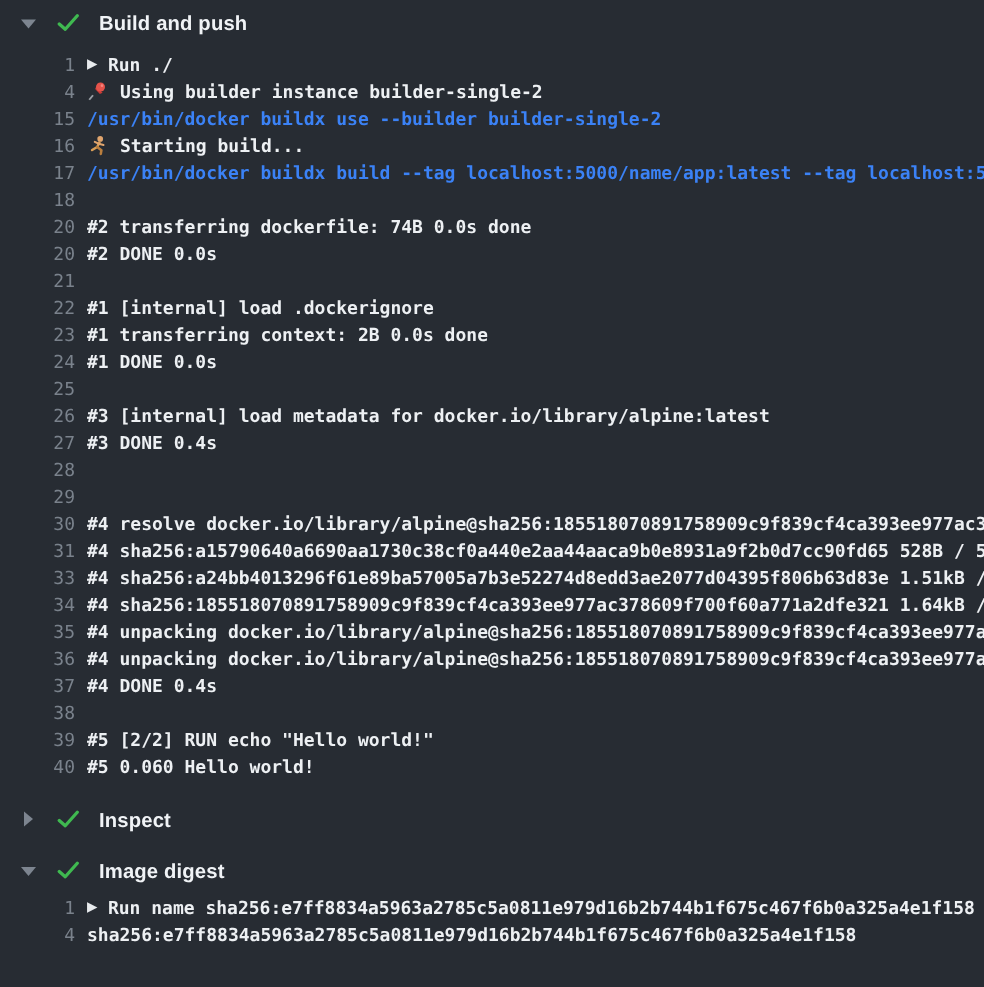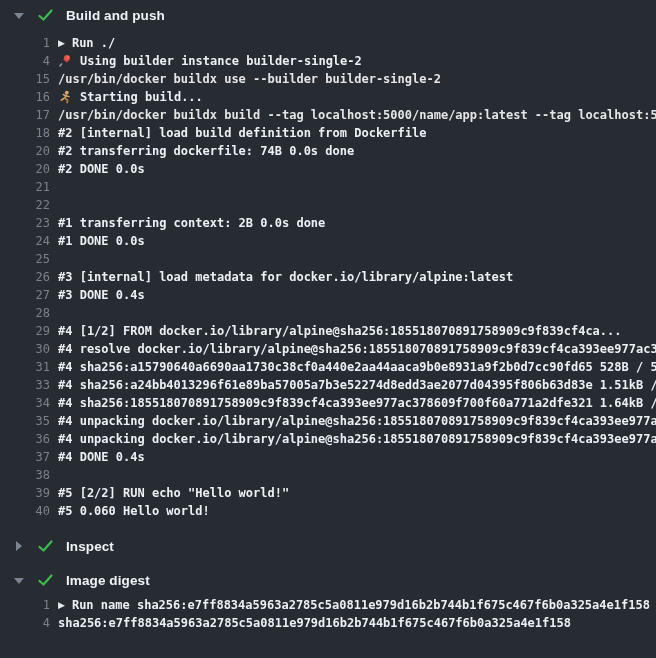--- a/index.html
+++ b/index.html
@@ -40,21 +40,21 @@
   }
   .num {
     width: 36px; min-width: 36px; margin-left: 14px;
     text-align: right; color: #7a828c; cursor: pointer; font-weight: 400;
   }
   .content {
     margin-left: 8px; color: #edf0f3; font-weight: 700;
     display: flex; align-items: center; overflow: hidden; white-space: pre;
   }
   .content .txt { white-space: pre; }
-  .cmd .txt { color: #e5e5e5; }
+  .cmd .txt { color: #3b82f6; }
   .play {
     font-size: 9px; color: #e8ebee; margin-right: 7px;
     font-family: "DejaVu Sans", sans-serif; cursor: pointer;
   }
   .notice-icon { width: 14px; height: 14px; margin-right: 8px; display: inline-flex; }
 </style>
 </head>
 <body>
 
 <div class="console">
@@ -77,32 +77,32 @@
                 <circle cx="10" cy="3.1" r="0.9" fill="#f8847e"></circle>
               </svg></span><span class="txt">Using builder instance builder-single-2</span></span></div>
         <div class="line cmd"><span class="num">15</span><span class="content"><span class="txt">/usr/bin/docker buildx use --builder builder-single-2</span></span></div>
         <div class="line"><span class="num">16</span><span class="content"><span class="notice-icon"><svg width="14" height="14" viewBox="0 0 14 14">
                 <circle cx="8.8" cy="2.6" r="1.9" fill="#e0a56e"></circle>
                 <path d="M8.3 5 L6.8 8 L3.4 10" fill="none" stroke="#d99e57" stroke-width="1.7" stroke-linecap="round" stroke-linejoin="round"></path>
                 <path d="M6.8 8 L9.6 10.2 L9.2 12.6" fill="none" stroke="#b97e3e" stroke-width="1.7" stroke-linecap="round" stroke-linejoin="round"></path>
                 <path d="M7.9 5.8 L11 6.6 M7.9 5.8 L5.2 4.6" fill="none" stroke="#e0a56e" stroke-width="1.4" stroke-linecap="round"></path>
               </svg></span><span class="txt">Starting build...</span></span></div>
         <div class="line cmd"><span class="num">17</span><span class="content"><span class="txt">/usr/bin/docker buildx build --tag localhost:5000/name/app:latest --tag localhost:50</span></span></div>
-        <div class="line"><span class="num">18</span><span class="content"><span class="txt">#2 [internal] load build definition from Dockerfile</span></span></div>
+        <div class="line"><span class="num">18</span></div>
         <div class="line"><span class="num">20</span><span class="content"><span class="txt">#2 transferring dockerfile: 74B 0.0s done</span></span></div>
         <div class="line"><span class="num">20</span><span class="content"><span class="txt">#2 DONE 0.0s</span></span></div>
         <div class="line"><span class="num">21</span><span class="content"><span class="txt"></span></span></div>
-        <div class="line"><span class="num">22</span></div>
+        <div class="line"><span class="num">22</span><span class="content"><span class="txt">#1 [internal] load .dockerignore</span></span></div>
         <div class="line"><span class="num">23</span><span class="content"><span class="txt">#1 transferring context: 2B 0.0s done</span></span></div>
         <div class="line"><span class="num">24</span><span class="content"><span class="txt">#1 DONE 0.0s</span></span></div>
         <div class="line"><span class="num">25</span><span class="content"><span class="txt"></span></span></div>
         <div class="line"><span class="num">26</span><span class="content"><span class="txt">#3 [internal] load metadata for docker.io/library/alpine:latest</span></span></div>
         <div class="line"><span class="num">27</span><span class="content"><span class="txt">#3 DONE 0.4s</span></span></div>
         <div class="line"><span class="num">28</span><span class="content"><span class="txt"></span></span></div>
-        <div class="line"><span class="num">29</span><span class="content"><span class="txt">#4 [1/2] FROM docker.io/library/alpine@sha256:185518070891758909c9f839cf4ca...</span></span></div>
+        <div class="line"><span class="num">29</span></div>
         <div class="line"><span class="num">30</span><span class="content"><span class="txt">#4 resolve docker.io/library/alpine@sha256:185518070891758909c9f839cf4ca393ee977ac3</span></span></div>
         <div class="line"><span class="num">31</span><span class="content"><span class="txt">#4 sha256:a15790640a6690aa1730c38cf0a440e2aa44aaca9b0e8931a9f2b0d7cc90fd65 528B / 5</span></span></div>
         <div class="line"><span class="num">33</span><span class="content"><span class="txt">#4 sha256:a24bb4013296f61e89ba57005a7b3e52274d8edd3ae2077d04395f806b63d83e 1.51kB /</span></span></div>
         <div class="line"><span class="num">34</span><span class="content"><span class="txt">#4 sha256:185518070891758909c9f839cf4ca393ee977ac378609f700f60a771a2dfe321 1.64kB /</span></span></div>
         <div class="line"><span class="num">35</span><span class="content"><span class="txt">#4 unpacking docker.io/library/alpine@sha256:185518070891758909c9f839cf4ca393ee977a</span></span></div>
         <div class="line"><span class="num">36</span><span class="content"><span class="txt">#4 unpacking docker.io/library/alpine@sha256:185518070891758909c9f839cf4ca393ee977a</span></span></div>
         <div class="line"><span class="num">37</span><span class="content"><span class="txt">#4 DONE 0.4s</span></span></div>
         <div class="line"><span class="num">38</span><span class="content"><span class="txt"></span></span></div>
         <div class="line"><span class="num">39</span><span class="content"><span class="txt">#5 [2/2] RUN echo "Hello world!"</span></span></div>
         <div class="line"><span class="num">40</span><span class="content"><span class="txt">#5 0.060 Hello world!</span></span></div>

